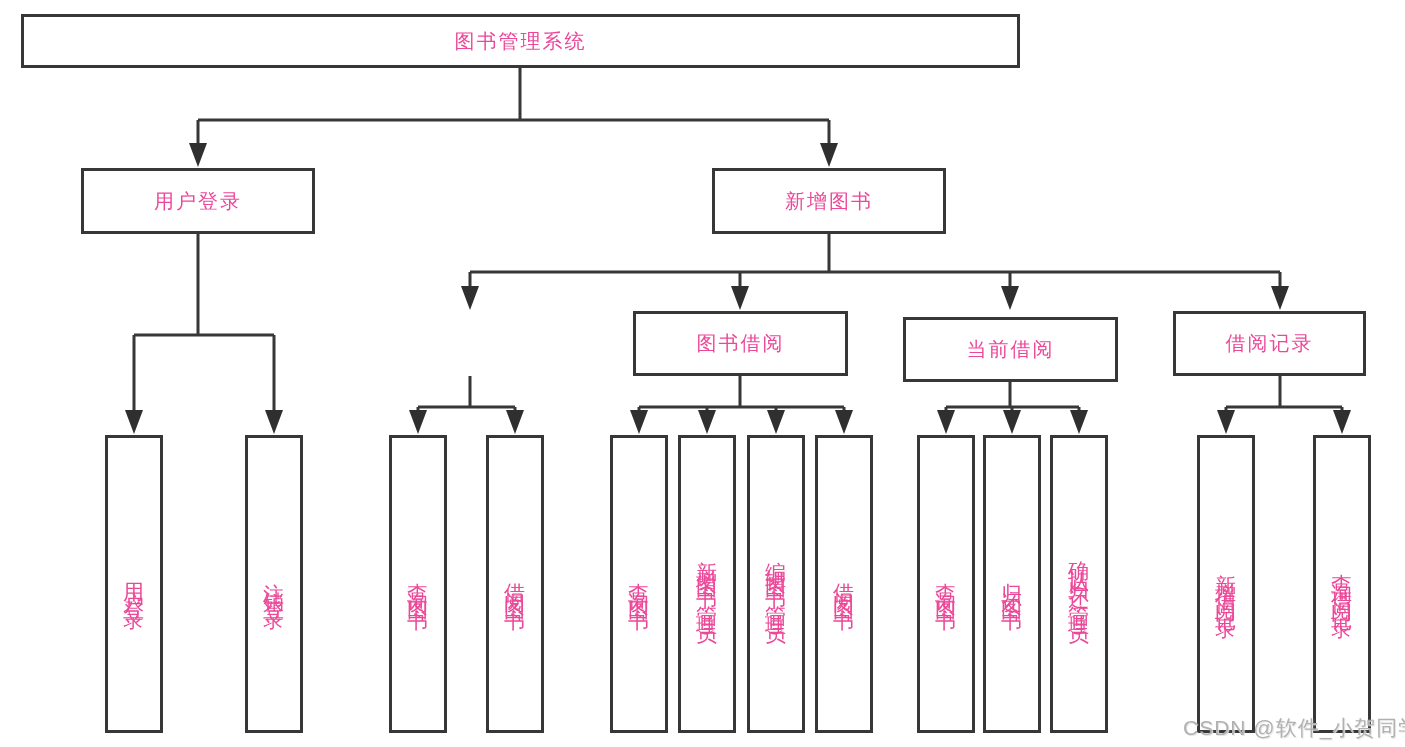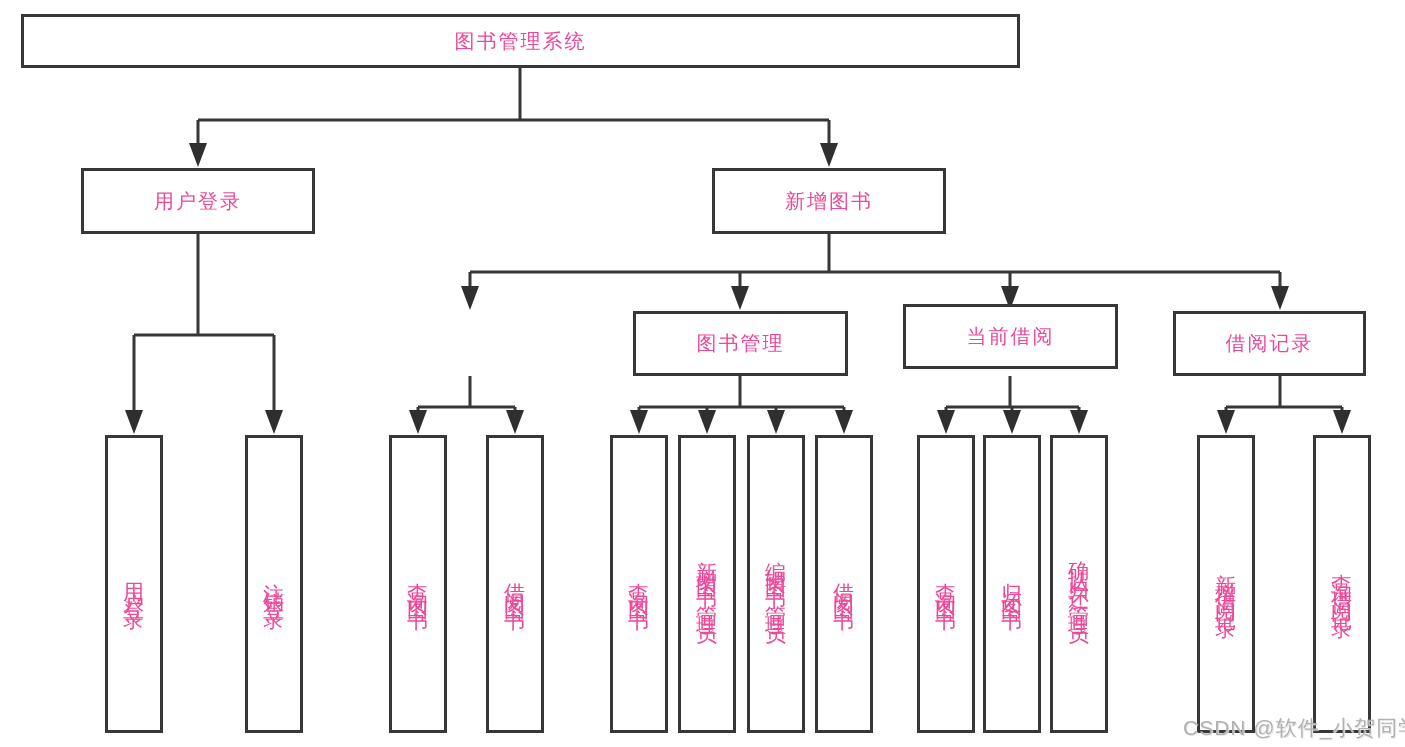--- a/index.html
+++ b/index.html
@@ -65,23 +65,23 @@
   </div>
 
   <div class="node h-node" style="left:81px;top:168px;width:234px;height:66px;">
     <span>用户登录</span>
   </div>
   <div class="node h-node" style="left:712px;top:168px;width:234px;height:66px;">
     <span>新增图书</span>
   </div>
 
   <div class="node h-node" style="left:633px;top:311px;width:215px;height:65px;">
-    <span>图书管理</span>
+    <span>图书借阅</span>
   </div>
-  <div class="node h-node" style="left:903px;top:304px;width:215px;height:65px;">
+  <div class="node h-node" style="left:903px;top:317px;width:215px;height:65px;">
     <span>当前借阅</span>
   </div>
   <div class="node h-node" style="left:1173px;top:311px;width:193px;height:65px;">
     <span>借阅记录</span>
   </div>
 
   <div class="node v-node" style="left:105px;top:435px;width:58px;height:298px;">
     <span>用户登录</span>
   </div>
   <div class="node v-node" style="left:245px;top:435px;width:58px;height:298px;">

